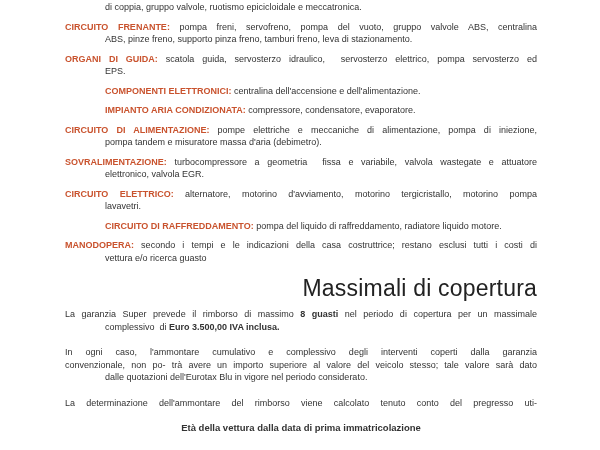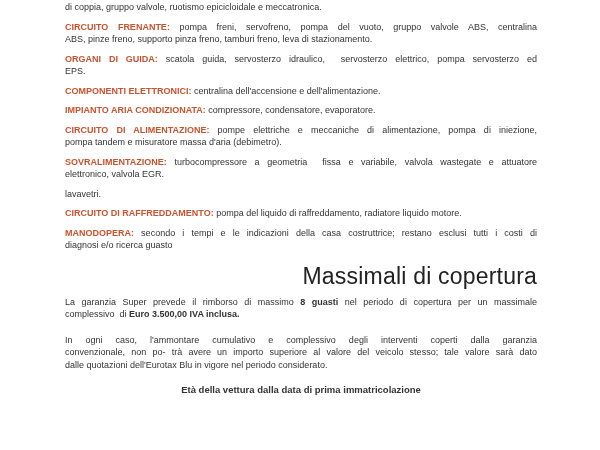--- a/index.html
+++ b/index.html
@@ -11,21 +11,21 @@
   body{
     width:600px;height:450px;overflow:hidden;background:#ffffff;
     font-family:"Liberation Sans","DejaVu Sans",sans-serif;
     color:var(--text);
   }
   .doc{padding:1px 63px 0 65px;}
   .block{font-size:9px;line-height:12.5px;margin-bottom:7px;}
   #paragraphs .block{margin-bottom:13px;}
   .line{text-align:justify;}
   .line.j{text-align-last:justify;}
-  .line.last{text-align-last:left;}
+  .line.last{text-align-last:left;margin-left:40px;}
   .head{color:var(--accent);font-weight:700;}
   .b{font-weight:700;}
   .main-heading{
     font-size:23px;line-height:26px;font-weight:400;
     text-align:right;color:var(--heading);
     margin:11px 0 7px 0;letter-spacing:0.2px;
   }
   .footer-caption{
     text-align:center;font-weight:700;font-size:9.5px;line-height:12px;margin-top:8px;
   }
@@ -54,38 +54,40 @@
       </div>
       <div class="block">
         <div class="line j"><span class="head">CIRCUITO DI ALIMENTAZIONE:</span><span> pompe elettriche e meccaniche di alimentazione, pompa di iniezione,</span></div>
         <div class="line last"><span>pompa tandem e misuratore massa d'aria (debimetro).</span></div>
       </div>
       <div class="block">
         <div class="line j"><span class="head">SOVRALIMENTAZIONE:</span><span> turbocompressore a geometria&nbsp; fissa e variabile, valvola wastegate e attuatore</span></div>
         <div class="line last"><span>elettronico, valvola EGR.</span></div>
       </div>
       <div class="block">
+        <div class="line j"><span class="head">CIRCUITO ELETTRICO:</span><span> alternatore, motorino d'avviamento, motorino tergicristallo, motorino pompa</span></div>
         <div class="line last"><span>lavavetri.</span></div>
       </div>
       <div class="block">
         <div class="line last"><span class="head">CIRCUITO DI RAFFREDDAMENTO:</span><span> pompa del liquido di raffreddamento, radiatore liquido motore.</span></div>
       </div>
       <div class="block">
         <div class="line j"><span class="head">MANODOPERA:</span><span> secondo i tempi e le indicazioni della casa costruttrice; restano esclusi tutti i costi di</span></div>
-        <div class="line last"><span>diagnosi e/o ricerca guasto</span></div>
+        <div class="line last"><span>vettura e/o ricerca guasto</span></div>
       </div>
     </div>
   <div class="main-heading">Massimali di copertura</div>
   <div id="paragraphs">
       <div class="block">
         <div class="line j"><span>La garanzia Super prevede il rimborso di massimo </span><span class="b">8 guasti</span><span> nel periodo di copertura per un massimale</span></div>
         <div class="line last"><span>complessivo&nbsp; di </span><span class="b">Euro 3.500,00 IVA inclusa.</span></div>
       </div>
       <div class="block">
         <div class="line j"><span>In ogni caso, l'ammontare cumulativo e complessivo degli interventi coperti dalla garanzia</span></div>
         <div class="line j"><span>convenzionale, non po- trà avere un importo superiore al valore del veicolo stesso; tale valore sarà dato</span></div>
         <div class="line last"><span>dalle quotazioni dell'Eurotax Blu in vigore nel periodo considerato.</span></div>
       </div>
       <div class="block">
+        <div class="line j"><span>La determinazione dell'ammontare del rimborso viene calcolato tenuto conto del pregresso uti-</span></div>
       </div>
     </div>
   <div class="footer-caption">Età della vettura dalla data di prima immatricolazione</div>
 </div>
 
 </body></html>

